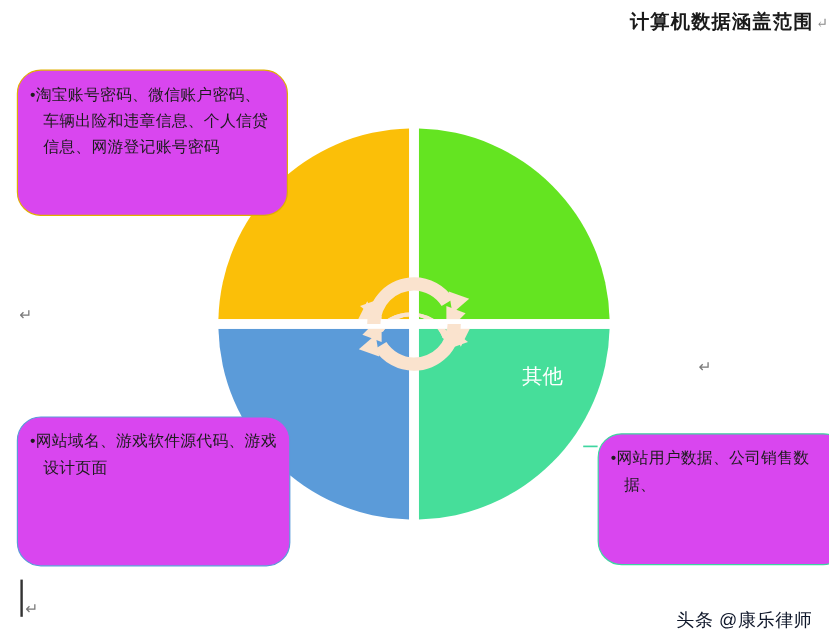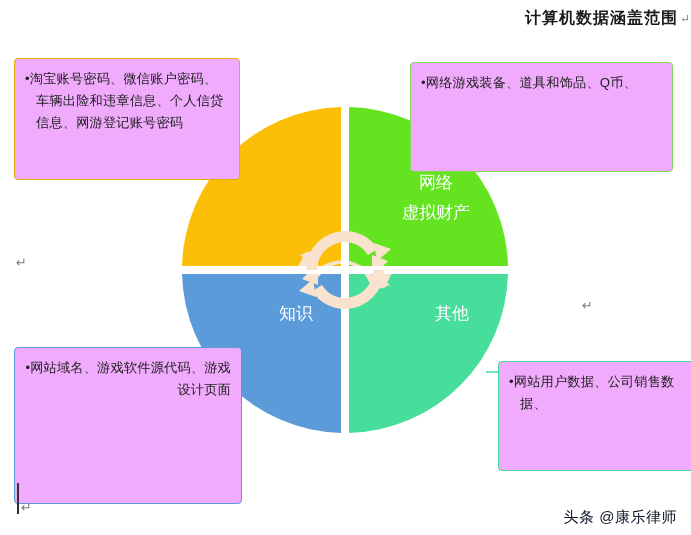--- a/index.html
+++ b/index.html
@@ -66,39 +66,39 @@
   }
   .ql-identity { left: 228px; top: 191px; width: 124px; }
   .ql-virtual  { left: 378px; top: 168px; width: 116px; }
   .ql-ip       { left: 238px; top: 299px; width: 116px; }
   .ql-other    { left: 394px; top: 299px; width: 116px; }
 
   
   .callout {
     position: absolute;
     box-sizing: border-box;
-    background: #f0abfc;
-    border-radius: 4px;
+    background: #d946ef;
+    border-radius: 20px;
     border: 1.4px solid #cccccc;
     padding: 9px 10px 8px 10px;
     font-size: 13.2px;
     line-height: 22px;
     color: #1c1c1c;
     letter-spacing: 0.2px;
   }
   .callout p {
     margin: 0;
     text-indent: -11px;
     padding-left: 11px;
   }
   .callout .bullet { font-size: 13px; }
 
   .c-tl { left: 14px;  top: 58px;  width: 226px; height: 122px; border-color: #E0B000; }
   .c-tr { left: 410px; top: 62px;  width: 263px; height: 110px; border-color: #7ED957; }
-  .c-bl { left: 14px;  top: 347px; width: 228px; height: 157px; border-color: #5B9BD9; text-align: right; }
+  .c-bl { left: 14px;  top: 347px; width: 228px; height: 125px; border-color: #5B9BD9; }
   .c-br { left: 498px; top: 361px; width: 208px; height: 110px; border-color: #3FD6A0; }
 
   
   .leader {
     position: absolute;
     background: transparent;
   }
 
   
   .mark {
@@ -190,42 +190,32 @@
         <path d="M196 140 L213 146 L199 158 Z"></path>
         <path d="M122 152 L139 146 L137 164 Z"></path>
         <path d="M206 167 A39 39 0 0 1 167 206 L167 195 A28 28 0 0 0 195 167 Z"></path>
         <path d="M167 206 A39 39 0 0 1 134 188 L144 182 A28 28 0 0 0 167 195 Z"></path>
         <path d="M138 194 L121 188 L135 176 Z"></path>
         <path d="M212 182 L195 188 L197 170 Z"></path>
       </g>
     </svg>
   </div>
 
-  <div class="quad-label ql-virtual">
-    <div>网络</div>
-    <div>虚拟财产</div>
-  </div>
   <div class="quad-label ql-ip">
-    <div>知识</div>
   </div>
   <div class="quad-label ql-other">
     <div>其他</div>
   </div>
 
   <div class="callout c-tl" style="border-color: rgb(224, 176, 0);">
     <p>
       <span class="bullet">•</span><span>淘宝账号密码、微信账户密码、车辆出险和违章信息、个人信贷信息、网游登记账号密码</span>
     </p>
   </div>
 
-  <div class="callout c-tr" style="border-color: rgb(126, 217, 87);">
-    <p>
-      <span class="bullet">•</span><span>网络游戏装备、道具和饰品、Q币、</span>
-    </p>
-  </div>
 
   <div class="callout c-bl" style="border-color: rgb(91, 155, 217);">
     <p>
       <span class="bullet">•</span><span>网站域名、游戏软件源代码、游戏设计页面</span>
     </p>
   </div>
 
   <div class="callout c-br" style="border-color: rgb(63, 214, 160);">
     <p>
       <span class="bullet">•</span><span>网站用户数据、公司销售数据、</span>

